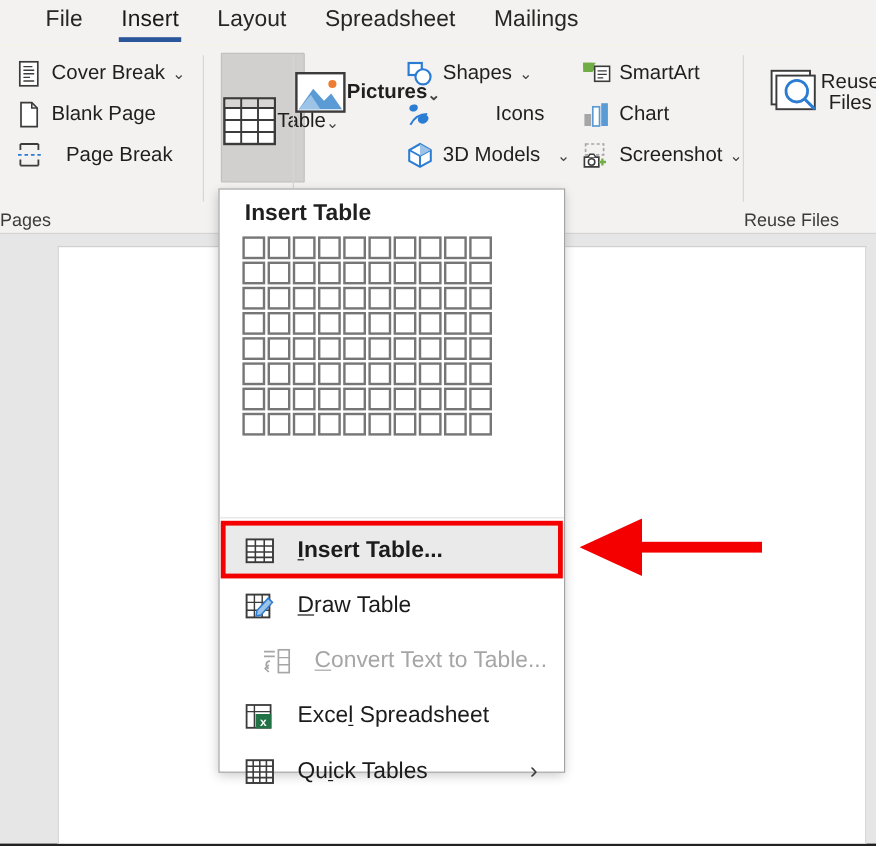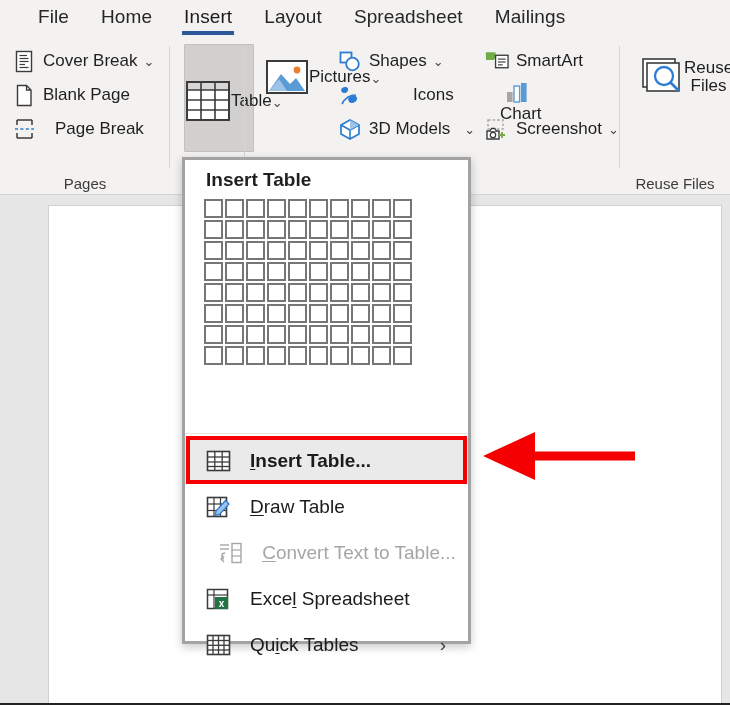--- a/index.html
+++ b/index.html
@@ -51,21 +51,21 @@
   .group {
     position: absolute; top: 0; bottom: 0;
   }
   .group-sep {
     position: absolute; top: 8px; bottom: 26px;
     width: 1px; background: #d8d6d4;
   }
   .group-label {
     position: absolute; bottom: 2px;
     width: 100%;
-    text-align: center;
+    text-align: left;
     font-size: 15px;
     color: #3b3b3b;
   }
 
   
   .smallitem {
     position: absolute;
     display: flex; align-items: center;
     height: 30px;
     font-size: 17px;
@@ -119,21 +119,21 @@
     border: 1px solid #d0d0d0;
     border-bottom: none;
   }
 
   
   .dropdown {
     position: absolute;
     left: 182px; top: 157px;
     width: 289px; height: 487px;
     background: #ffffff;
-    border: 3px solid #a3a3a3;
+    border: 1px solid #a3a3a3;
     box-shadow: 0 3px 9px rgba(0,0,0,0.22);
     z-index: 50;
   }
   .dd-title {
     position: absolute; left: 21px; top: 9px;
     font-size: 19px; font-weight: bold;
     color: #1f1f1f;
   }
   .gridwrap {
     position: absolute; left: 18px; top: 38px;
@@ -195,21 +195,20 @@
     z-index: 70;
   }
 </style>
 </head>
 <body>
 
 <div id="app">
 
   <div class="tabstrip">
     <div class="tab">File</div>
-    <div class="tab">Home</div>
     <div class="tab active">Insert</div>
     <div class="tab">Layout</div>
     <div class="tab">Spreadsheet</div>
     <div class="tab">Mailings</div>
   </div>
 
   <div class="ribbon">
 
     <div class="group" style="left:0; width:170px;">
       <div class="smallitem" style="left:12px; top:8px;">
@@ -265,21 +264,21 @@
             <line x1="30" y1="2" x2="30" y2="40" stroke="#3b3b3b" stroke-width="1.6"></line>
           </svg>
         </span>
         <span class="blabel">Table</span>
         <span class="bchev">⌄</span>
       </div>
       <div class="group-sep" style="left:74px;"></div>
     </div>
 
     <div class="group" style="left:245px; width:375px;">
-      <div class="bigbtn" style="left:20px; top:8px;">
+      <div class="bigbtn" style="left:0; top:8px;font-weight:bold;">
         <span class="bic">
           <svg width="44" height="36" viewBox="0 0 44 36">
             <rect x="2" y="2" width="40" height="32" fill="#fff" stroke="#3b3b3b" stroke-width="2"></rect>
             <path d="M4 32 L16 15 L25 25 L31 19 L40 32 Z" fill="#5b9bd5"></path>
             <path d="M4 32 L14 20 L22 32 Z" fill="#9dc3e6"></path>
             <circle cx="32" cy="11" r="3.4" fill="#ed7d31"></circle>
           </svg>
         </span>
         <span class="blabel">Pictures</span>
         <span class="bchev">⌄</span>
@@ -326,21 +325,21 @@
             <path d="M1 2 L9 2 L12 6 L9 10 L1 10 Z" fill="#70ad47"></path>
             <rect x="11" y="5" width="13" height="13" fill="#fff" stroke="#3b3b3b" stroke-width="1.4"></rect>
             <line x1="13.5" y1="9" x2="21.5" y2="9" stroke="#3b3b3b" stroke-width="1.2"></line>
             <line x1="13.5" y1="12" x2="21.5" y2="12" stroke="#3b3b3b" stroke-width="1.2"></line>
             <line x1="13.5" y1="15" x2="18.5" y2="15" stroke="#3b3b3b" stroke-width="1.2"></line>
           </svg>
         </span>
         <span>SmartArt</span>
       </div>
 
-      <div class="smallitem" style="left:255px; top:42px;flex-direction:column;">
+      <div class="smallitem" style="left:240px; top:42px;">
         <span class="ic">
           <svg width="24" height="23" viewBox="0 0 24 23">
             <rect x="2" y="11" width="5.6" height="10" fill="#a6a6a6"></rect>
             <rect x="9" y="5" width="5.6" height="16" fill="#fff" stroke="#5b9bd5" stroke-width="1.4"></rect>
             <rect x="16" y="2" width="5.6" height="19" fill="#5b9bd5"></rect>
           </svg>
         </span>
         <span>Chart</span>
       </div>
 

